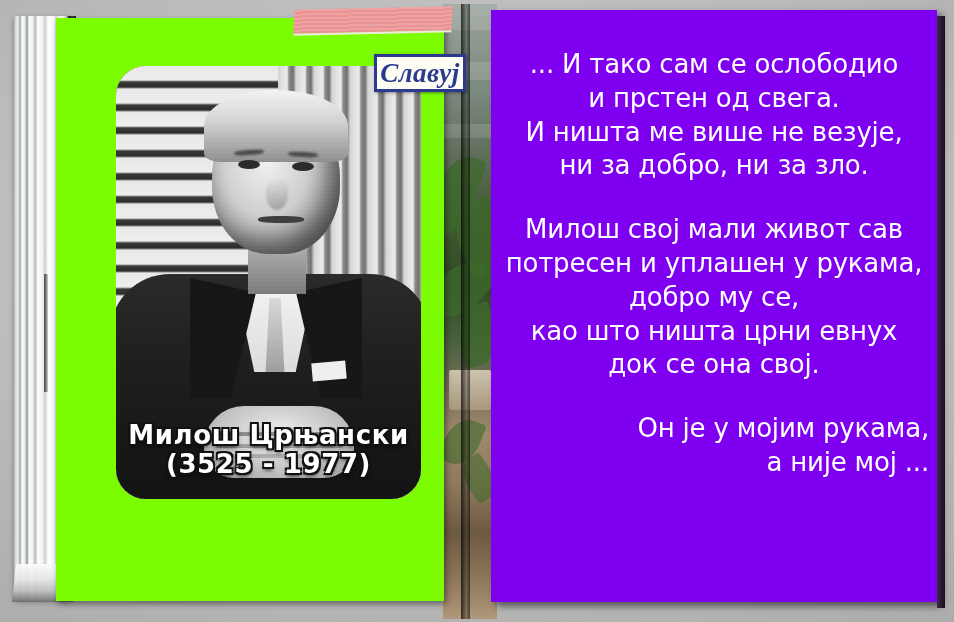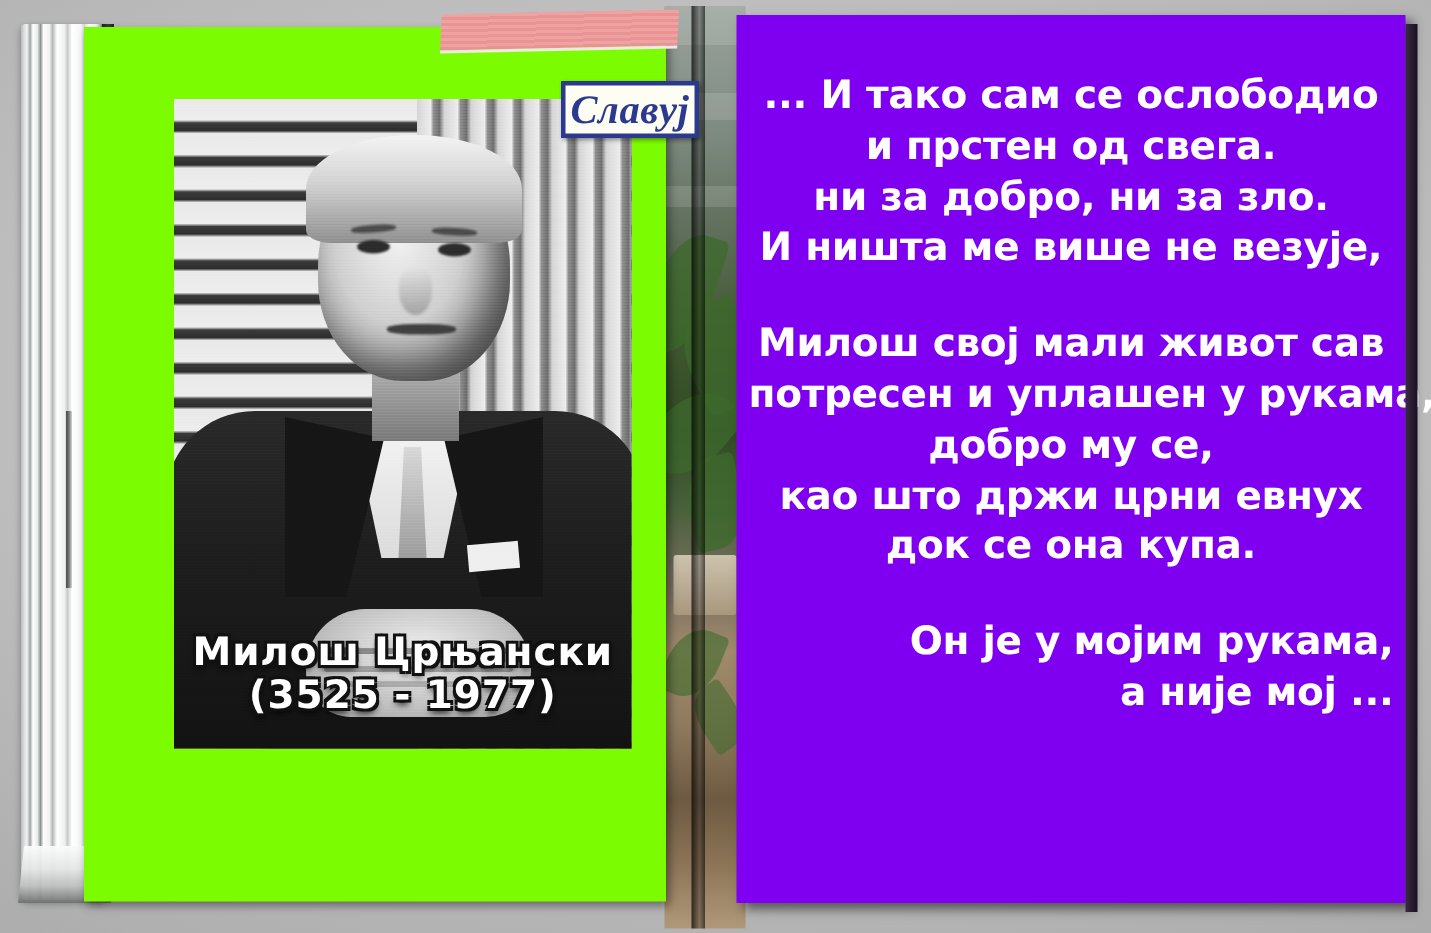--- a/index.html
+++ b/index.html
@@ -156,20 +156,21 @@
 
   
   #portrait-frame {
     position: absolute;
     left: 60px;
     top: 48px;
     width: 305px;
     height: 433px;
     background: #7f1d1d;
     overflow: hidden;
+    border-radius: 30px;
   }
   .ph-bg {
     position: absolute; inset: 0;
     background:
       
       linear-gradient(90deg,
         rgba(0,0,0,0) 0%, rgba(0,0,0,0) 54%,
         rgba(255,255,255,.55) 56%, rgba(0,0,0,.18) 60%,
         rgba(255,255,255,.50) 66%, rgba(0,0,0,.22) 70%,
         rgba(255,255,255,.45) 77%, rgba(0,0,0,.20) 82%,
@@ -372,21 +373,21 @@
     position: absolute;
     right: -8px; top: 6px;
     width: 8px; height: 592px;
     background: linear-gradient(90deg,#3a2a46,#181020);
   }
 
   #poem {
     color: #ffffff;
     text-align: center;
     font-family: "DejaVu Sans", sans-serif;
-    font-weight: 700;
+    font-weight: 400;
     font-size: 26px;
     line-height: 1.30;
     letter-spacing: -.2px;
   }
   #poem .stanza { margin-bottom: 30px; }
   #poem .stanza:last-child { margin-bottom: 0; text-align: right; }
   #poem .line { white-space: nowrap; }
 </style>
 </head>
 <body>
@@ -451,30 +452,30 @@
     <div id="logo-badge" style="background: rgb(253, 253, 243); border-color: rgb(43, 58, 143);">
       <span id="logo-text" style="color: rgb(43, 58, 143);">Славуј</span>
     </div>
 
     <div id="right-page" style="--purple: #7F00F0;">
       <div id="poem" style="color: rgb(255, 255, 255);">
 
         <div class="stanza">
           <div class="line">... И тако сам се ослободио</div>
           <div class="line">и прстен од свега.</div>
+          <div class="line">И ништа ме више не везује,</div>
           <div class="line">ни за добро, ни за зло.</div>
-          <div class="line">И ништа ме више не везује,</div>
         </div>
 
         <div class="stanza">
           <div class="line">Милош свој мали живот сав</div>
           <div class="line">потресен и уплашен у рукама,</div>
           <div class="line">добро му се,</div>
-          <div class="line">као што држи црни евнух</div>
-          <div class="line">док се она купа.</div>
+          <div class="line">као што ништа црни евнух</div>
+          <div class="line">док се она свој.</div>
         </div>
 
         <div class="stanza">
           <div class="line">Он је у мојим рукама,</div>
           <div class="line">а није мој ...</div>
         </div>
 
       </div>
     </div>
 

